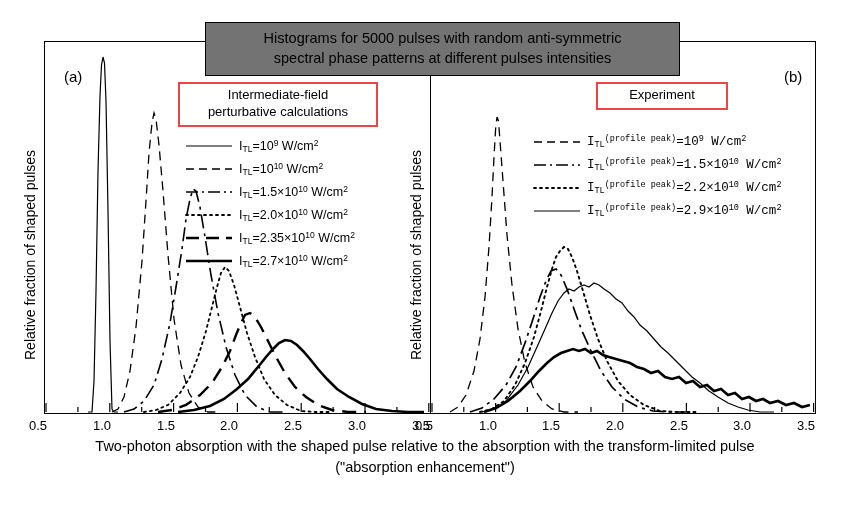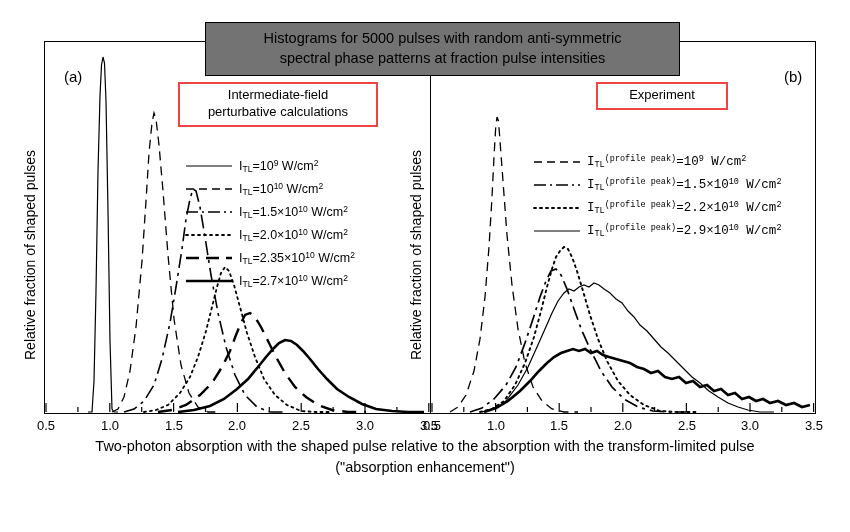--- a/index.html
+++ b/index.html
@@ -97,42 +97,41 @@
     transform-origin: 0 0;
     transform: rotate(-90deg);
   }
   #ylabel-a { left: 22px; top: 360px; }
   #ylabel-b { left: 408px; top: 360px; }
 
   
   .xtick {
     position: absolute;
     font-size: 13px;
-    text-align: center;
+    text-align: left;
     width: 34px;
     margin-left: -17px;
   }
 
   
   .caption {
     position: absolute;
     left: 0;
     top: 436px;
     width: 850px;
     text-align: center;
     font-size: 14.5px;
     line-height: 1.45;
   }
 
   
   .legend {
     position: absolute;
     font-size: 12.5px;
     z-index: 15;
-    margin-top: 20px;
   }
   #legend-a { left: 186px; top: 134px; }
   #legend-b { left: 534px; top: 130px; font-family: Liberation Mono, monospace; }
   .legend-row {
     display: flex;
     align-items: center;
     height: 23px;
     white-space: nowrap;
   }
   .legend-key {
@@ -148,21 +147,21 @@
 
   svg { overflow: visible; }
 </style>
 </head>
 <body>
 
 <div id="root">
 
   <div class="title-box">
     <div>Histograms for 5000 pulses with random anti-symmetric</div>
-    <div>spectral phase patterns at fraction pulse intensities</div>
+    <div>spectral phase patterns at different pulses intensities</div>
   </div>
 
   <div class="frame"></div>
   <div class="mid-divider"></div>
 
   <div class="panel" id="panel-a">
     <svg width="387" height="373" viewBox="0 0 387 373">
 
       <g stroke="#000" stroke-width="1.2">
         <line x1="2" y1="371" x2="2" y2="362"></line>

